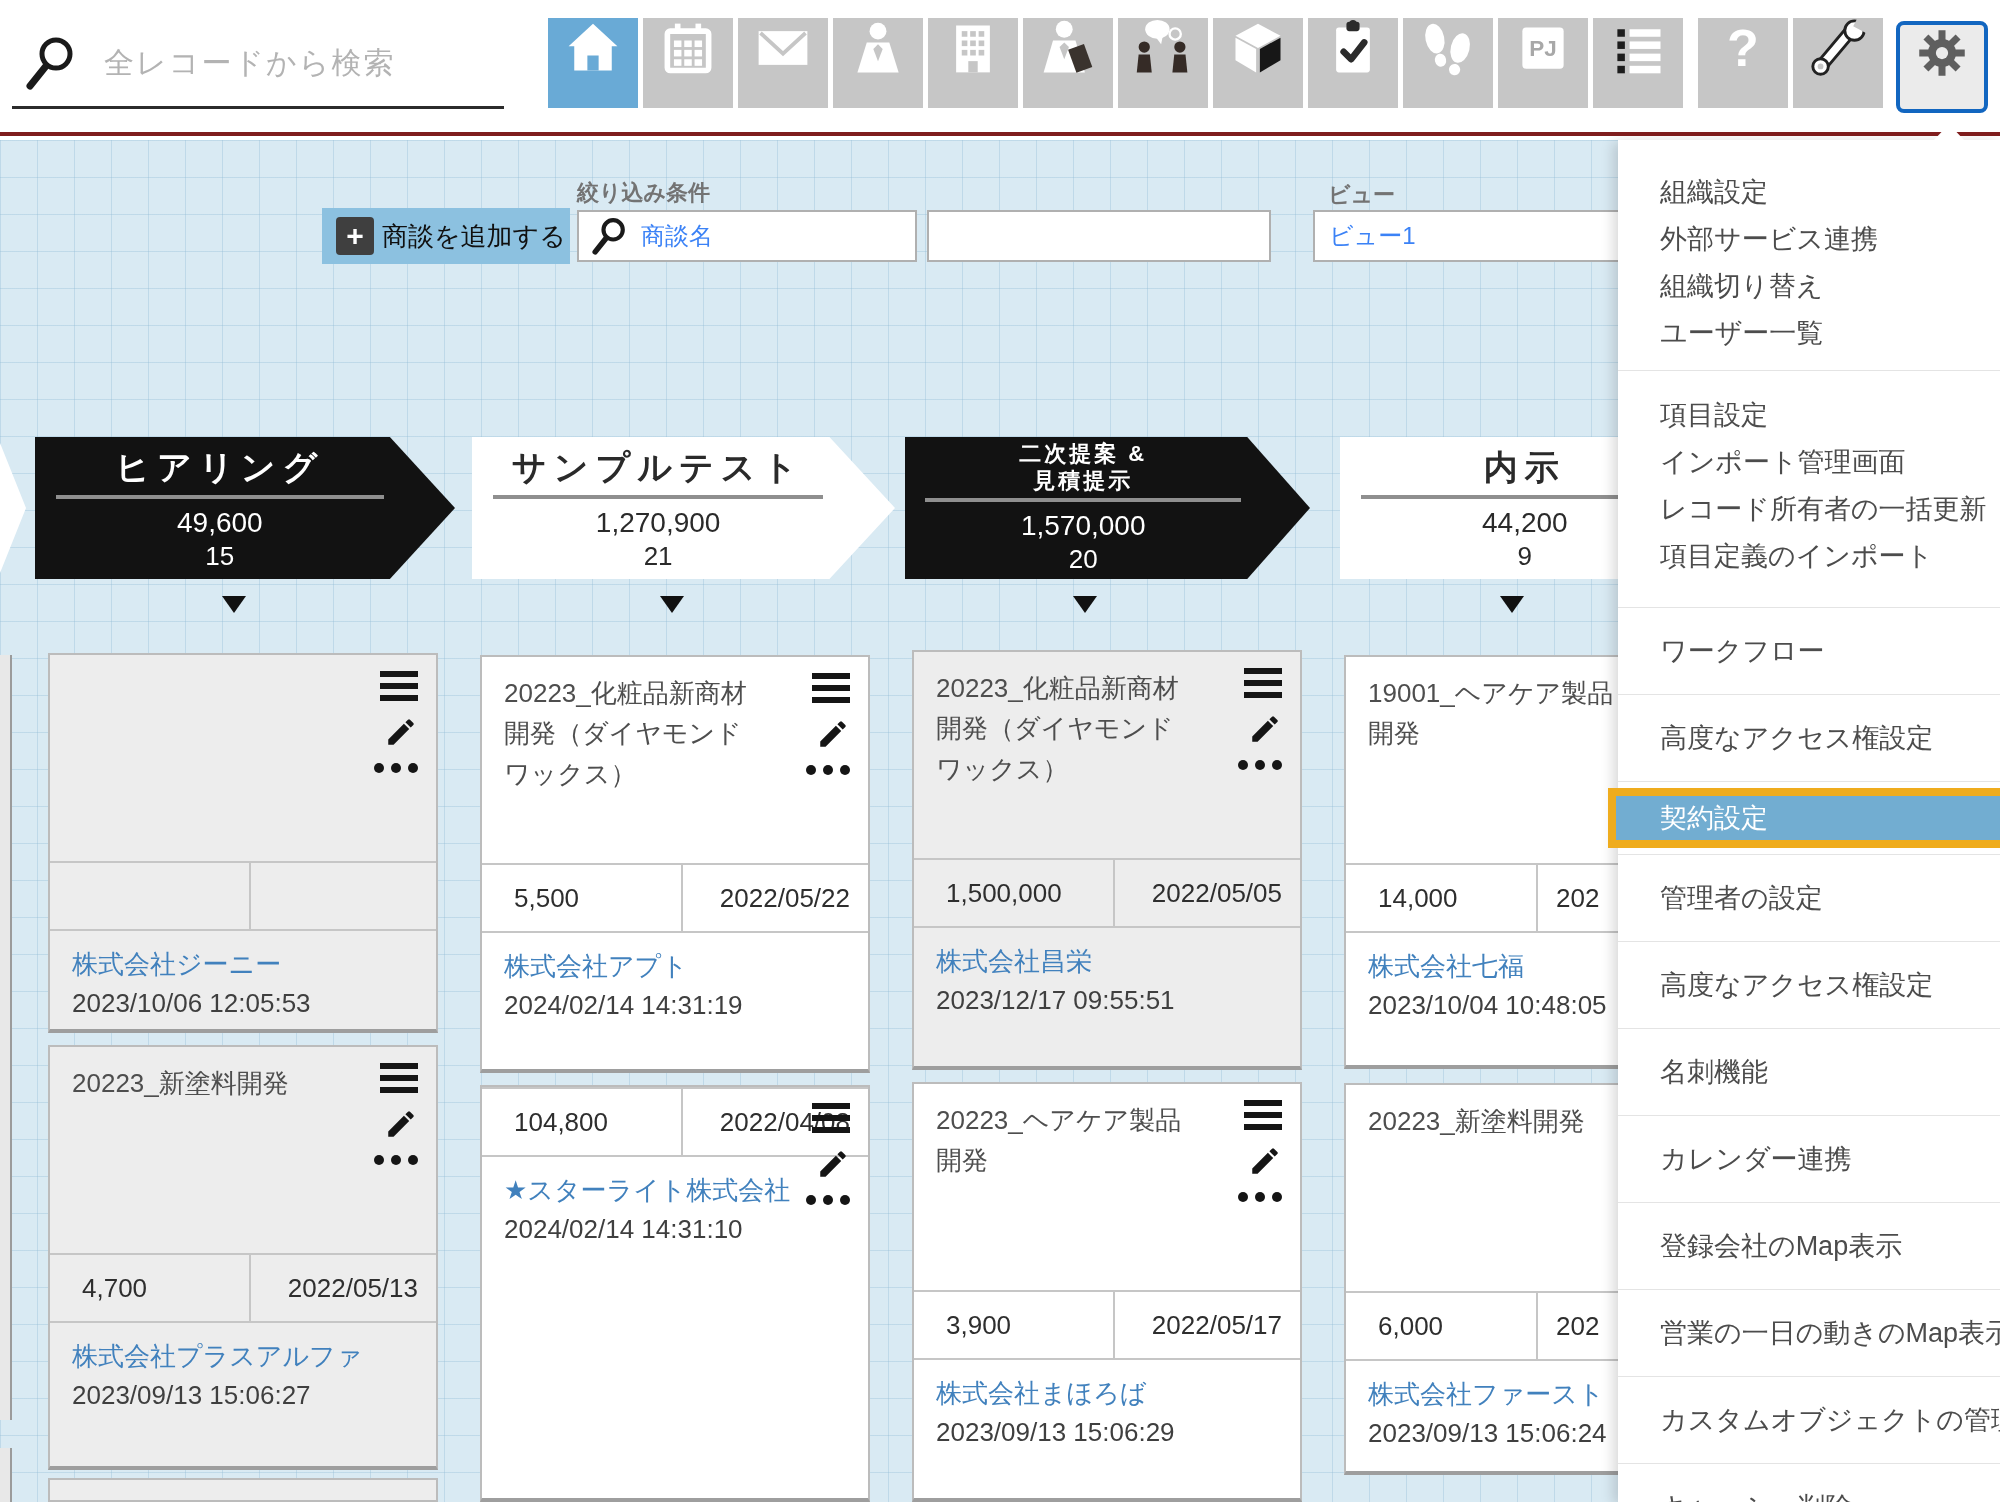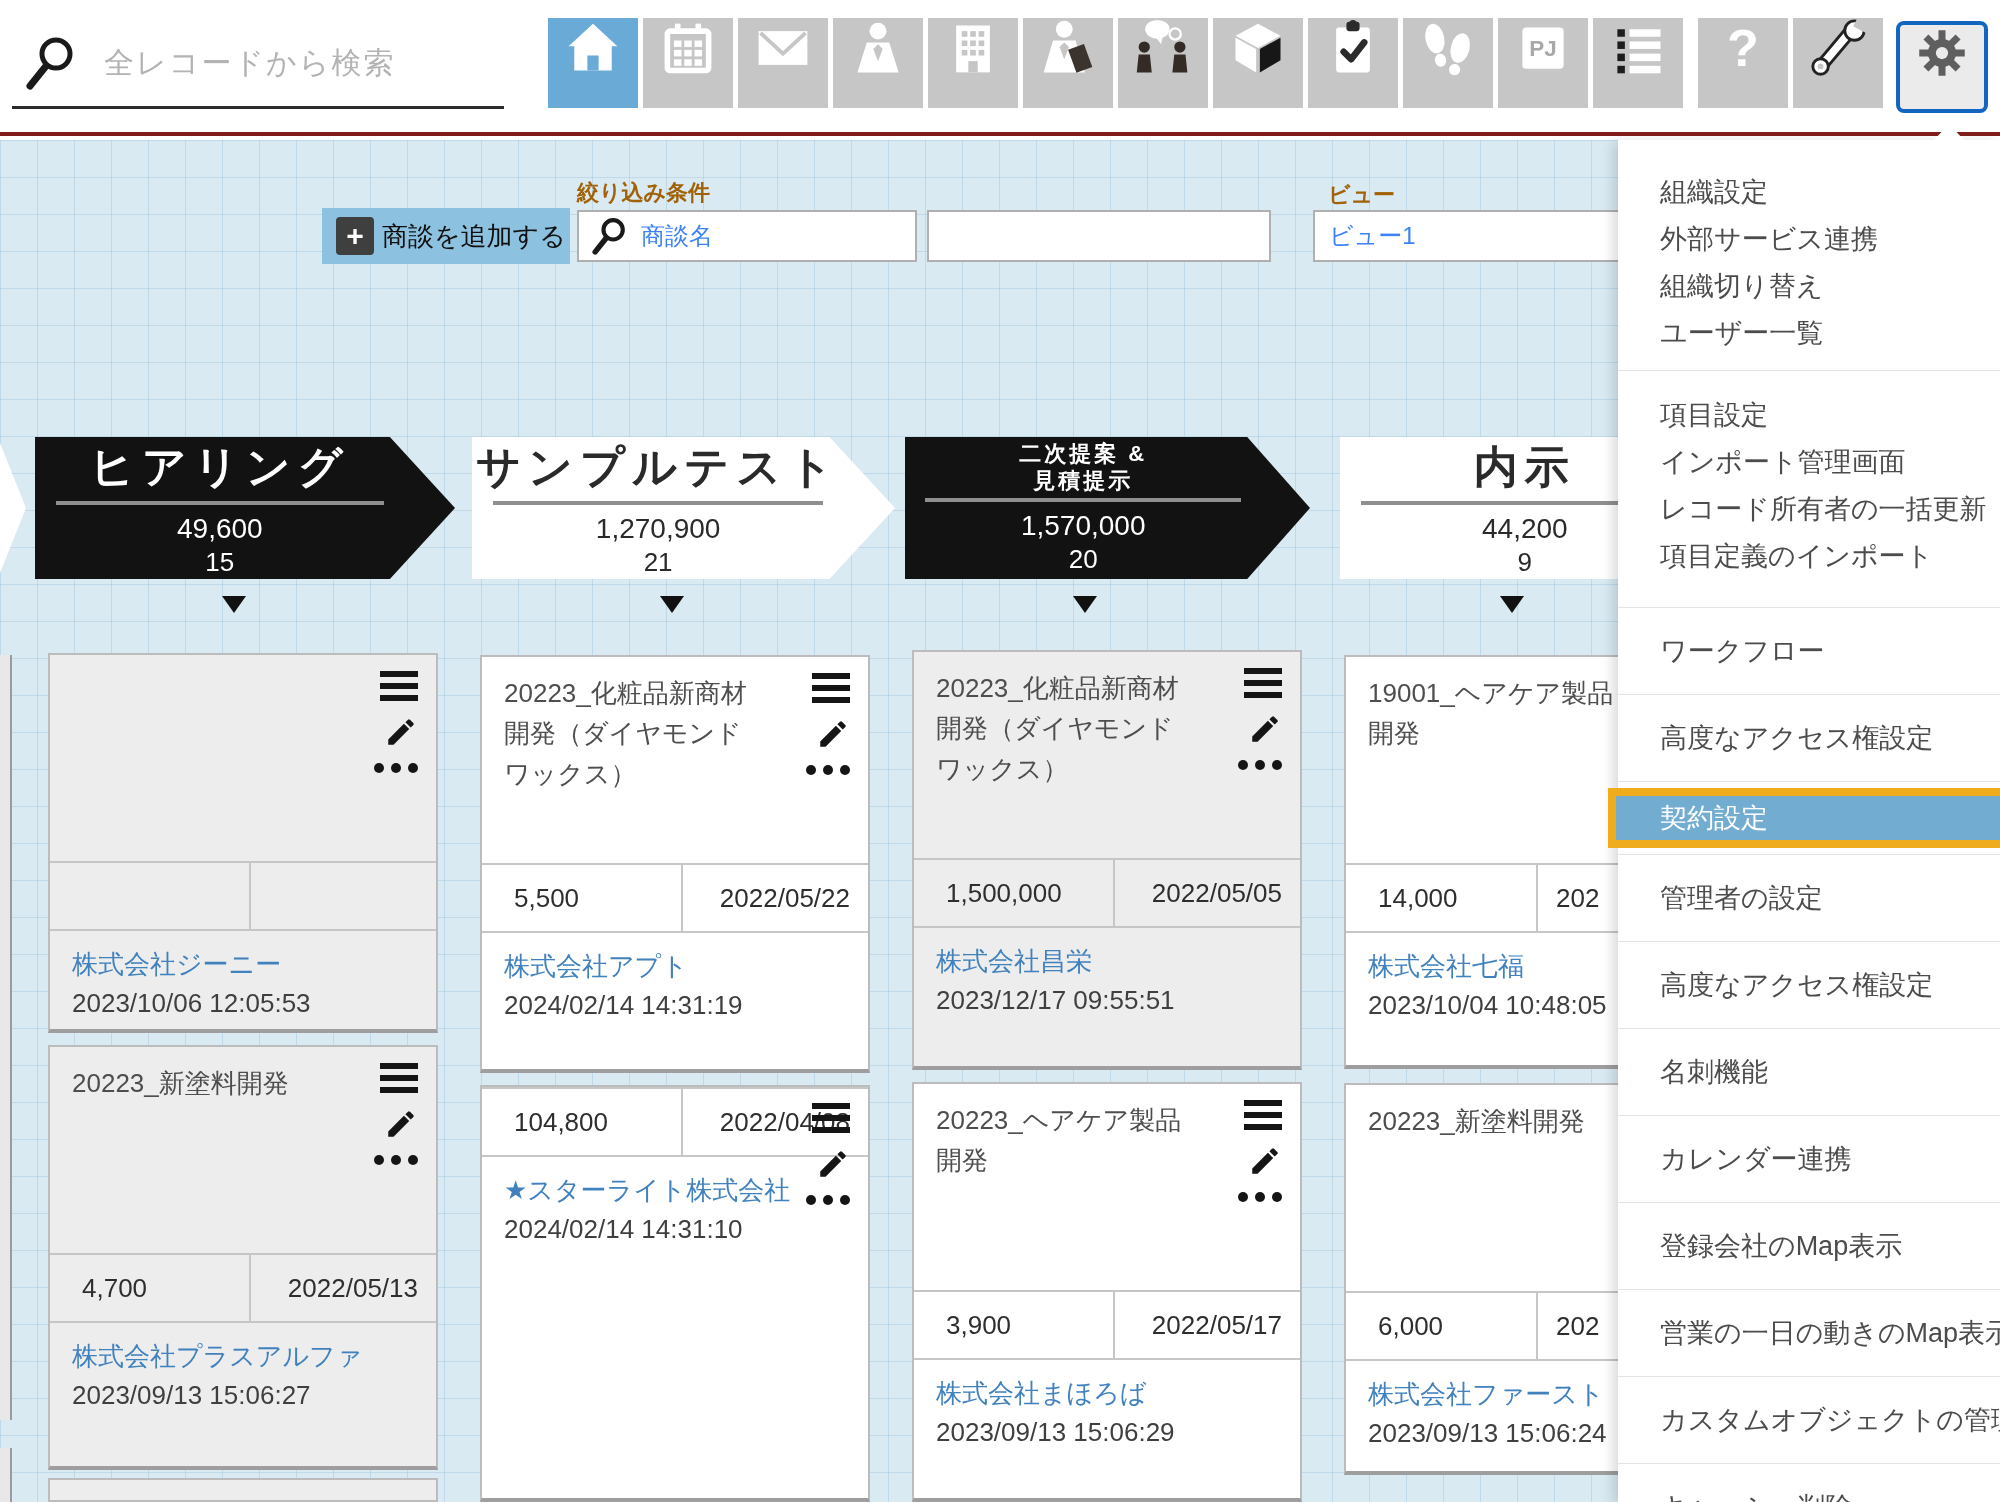--- a/index.html
+++ b/index.html
@@ -25,21 +25,21 @@
   #searchwrap{position:absolute;left:12px;top:20px;width:492px;height:86px;border-bottom:3px solid #2b2b2b;display:flex;align-items:center;}
   #searchwrap svg{margin-left:12px;}
   #search-ph{margin-left:28px;font-size:30px;color:#b3b3b3;letter-spacing:2px;}
   .sq{
     position:absolute;top:18px;width:90px;height:90px;background:#c6c6c6;
     display:flex;align-items:flex-start;justify-content:center;
   }
   .sq.active{background:#69aad6;}
   .sq.gearbtn{background:#ebebeb;border:4px solid #1266c0;border-radius:8px;width:84px;height:84px;}
   
-  .flabel{position:absolute;font-size:22px;font-weight:bold;color:#a16207;z-index:5;}
+  .flabel{position:absolute;font-size:22px;font-weight:bold;color:#737373;z-index:5;}
   #add-btn{
     position:absolute;left:322px;top:208px;width:248px;height:56px;background:#8cc1e0;
     display:flex;align-items:center;z-index:5;cursor:pointer;
   }
   #add-btn .plus{width:38px;height:38px;background:#3f3f3f;border-radius:4px;margin-left:14px;
     color:#fff;font-size:30px;font-weight:bold;display:flex;align-items:center;justify-content:center;line-height:1;}
   #add-btn .albl{font-size:26px;color:#101010;margin-left:8px;}
   .finput{
     position:absolute;top:210px;height:52px;background:#fff;border:2px solid #b0b0b0;
     display:flex;align-items:center;z-index:5;box-sizing:border-box;
@@ -50,21 +50,21 @@
   .finput .ftxt{font-size:24px;color:#3b82f6;margin-left:14px;}
   #f-name svg{margin-left:12px;}
   
   .stage{
     position:absolute;top:437px;height:142px;z-index:3;
     display:flex;flex-direction:column;align-items:center;justify-content:center;
     clip-path:polygon(0 0,84.5% 0,100% 50%,84.5% 100%,0 100%);
   }
   .stage[data-theme="dark"]{background:#121212;color:#fff;}
   .stage[data-theme="light"]{background:#fff;color:#2a2a2a;}
-  .stage .sttl{font-size:44px;font-weight:bold;letter-spacing:7px;margin-right:12%;}
+  .stage .sttl{font-size:34px;font-weight:bold;letter-spacing:7px;margin-right:12%;}
   .stage .sttl.small{font-size:22px;letter-spacing:3px;line-height:1.2;text-align:center;}
   .stage .sline{width:78%;border-bottom:4px solid #8f8f8f;margin:4px 12% 8px 0;}
   .stage .samt{font-size:28px;margin-right:12%;}
   .stage .scnt{font-size:26px;margin-right:12%;margin-top:2px;}
   .frag{position:absolute;left:0;top:443px;width:0;height:0;z-index:3;
     border-top:65px solid transparent;border-bottom:65px solid transparent;border-left:26px solid #fff;}
   .downtri{position:absolute;top:596px;width:0;height:0;z-index:3;
     border-left:12px solid transparent;border-right:12px solid transparent;border-top:17px solid #111;}
   
   .card{

